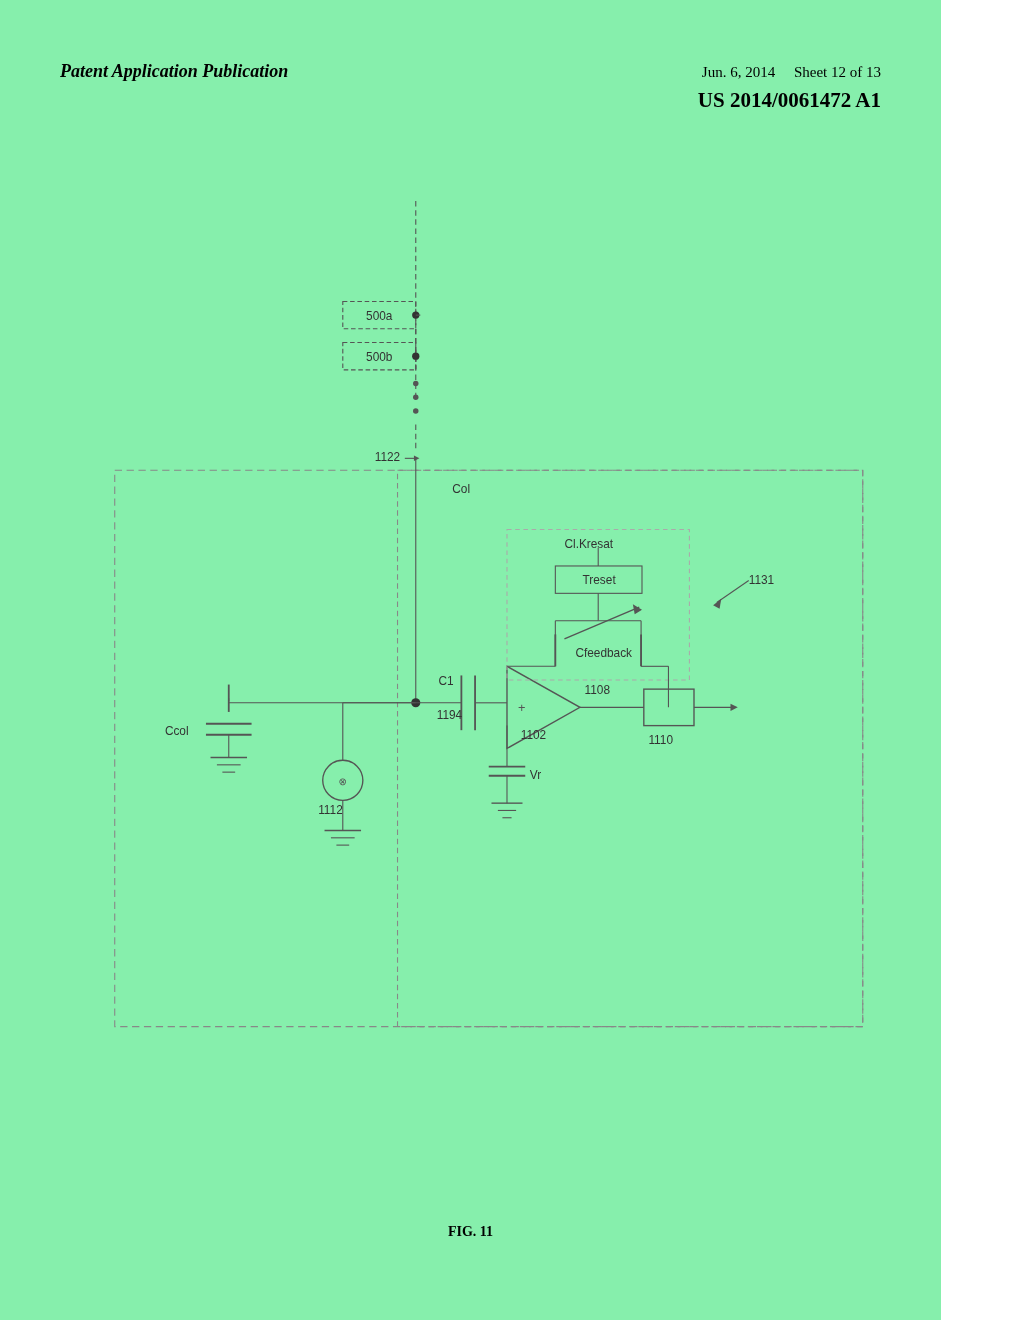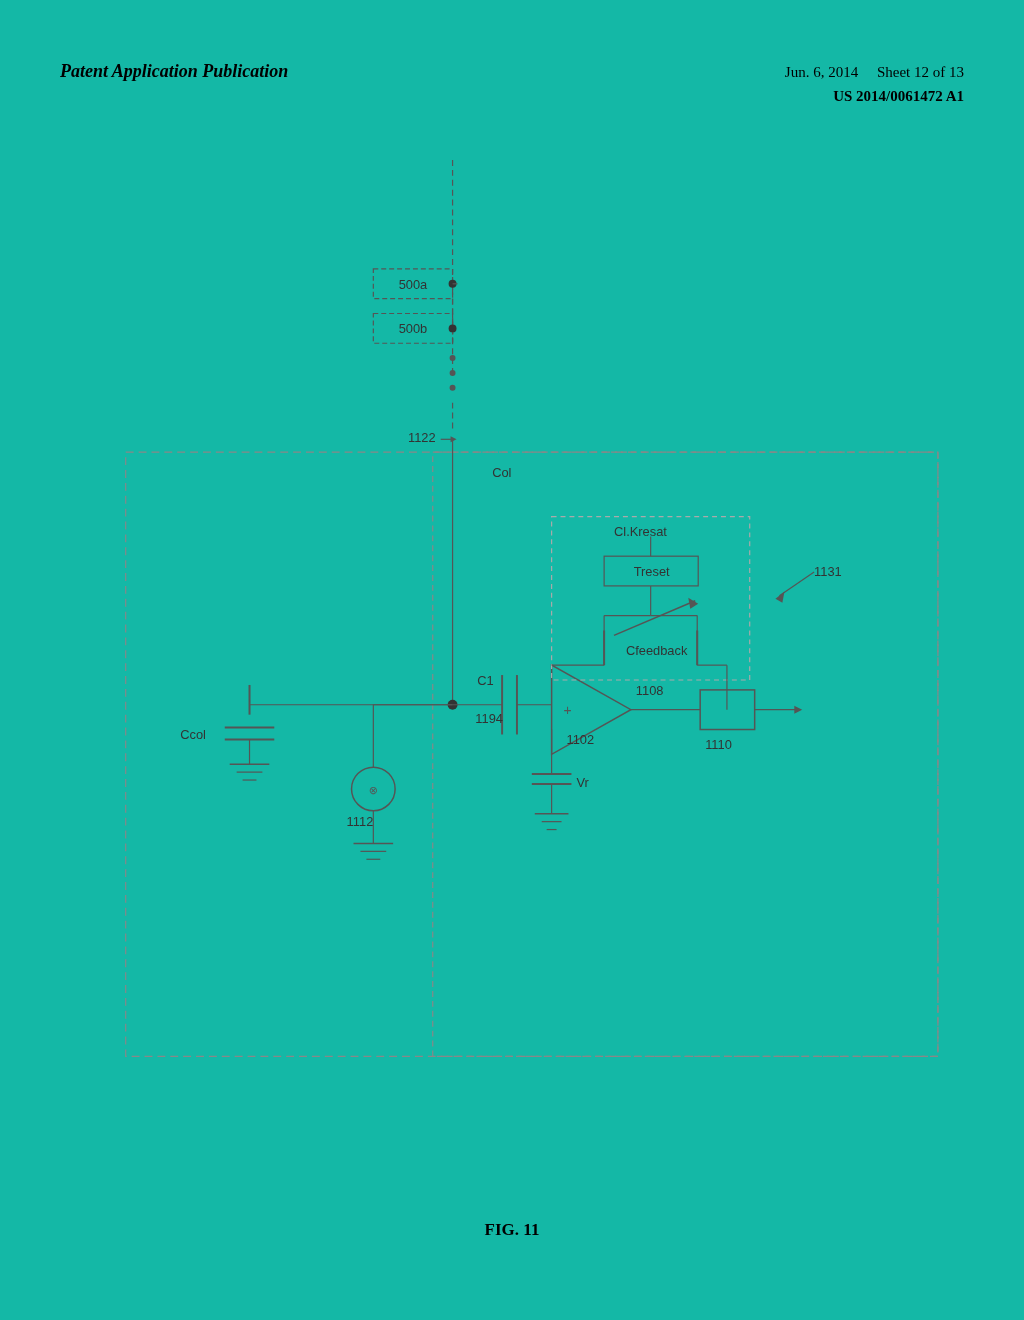--- a/index.html
+++ b/index.html
@@ -6,24 +6,24 @@
     body {
       width: 1024px;
       height: 1320px;
       background: #ffffff;
       font-family: 'Times New Roman', Times, serif;
       overflow: hidden;
       position: relative;
     }
 
     .page-container {
-      width: 1024px;
+      width: 941px;
       height: 1320px;
       position: relative;
-      background: #14b8a6;
+      background: #86efac;
     }
 
     
     .header {
       position: absolute;
       top: 60px;
       left: 0;
       right: 0;
       display: flex;
       justify-content: space-between;
@@ -40,21 +40,21 @@
     }
 
     .header-right {
       text-align: right;
       font-size: 15px;
       color: #000;
       line-height: 1.6;
     }
 
     .header-right .pub-number {
-      font-size: 15px;
+      font-size: 21px;
       font-weight: bold;
     }
 
     
     .diagram-area {
       position: absolute;
       top: 160px;
       left: 60px;
       right: 60px;
       bottom: 120px;
@@ -65,21 +65,21 @@
       height: 100%;
     }
 
     
     .fig-label {
       position: absolute;
       bottom: 80px;
       left: 0;
       right: 0;
       text-align: center;
-      font-size: 17px;
+      font-size: 14px;
       font-weight: bold;
       color: #000;
     }
   </style>
 </head>
 <body>
 
 <div class="page-container">
 
   <div class="header">

